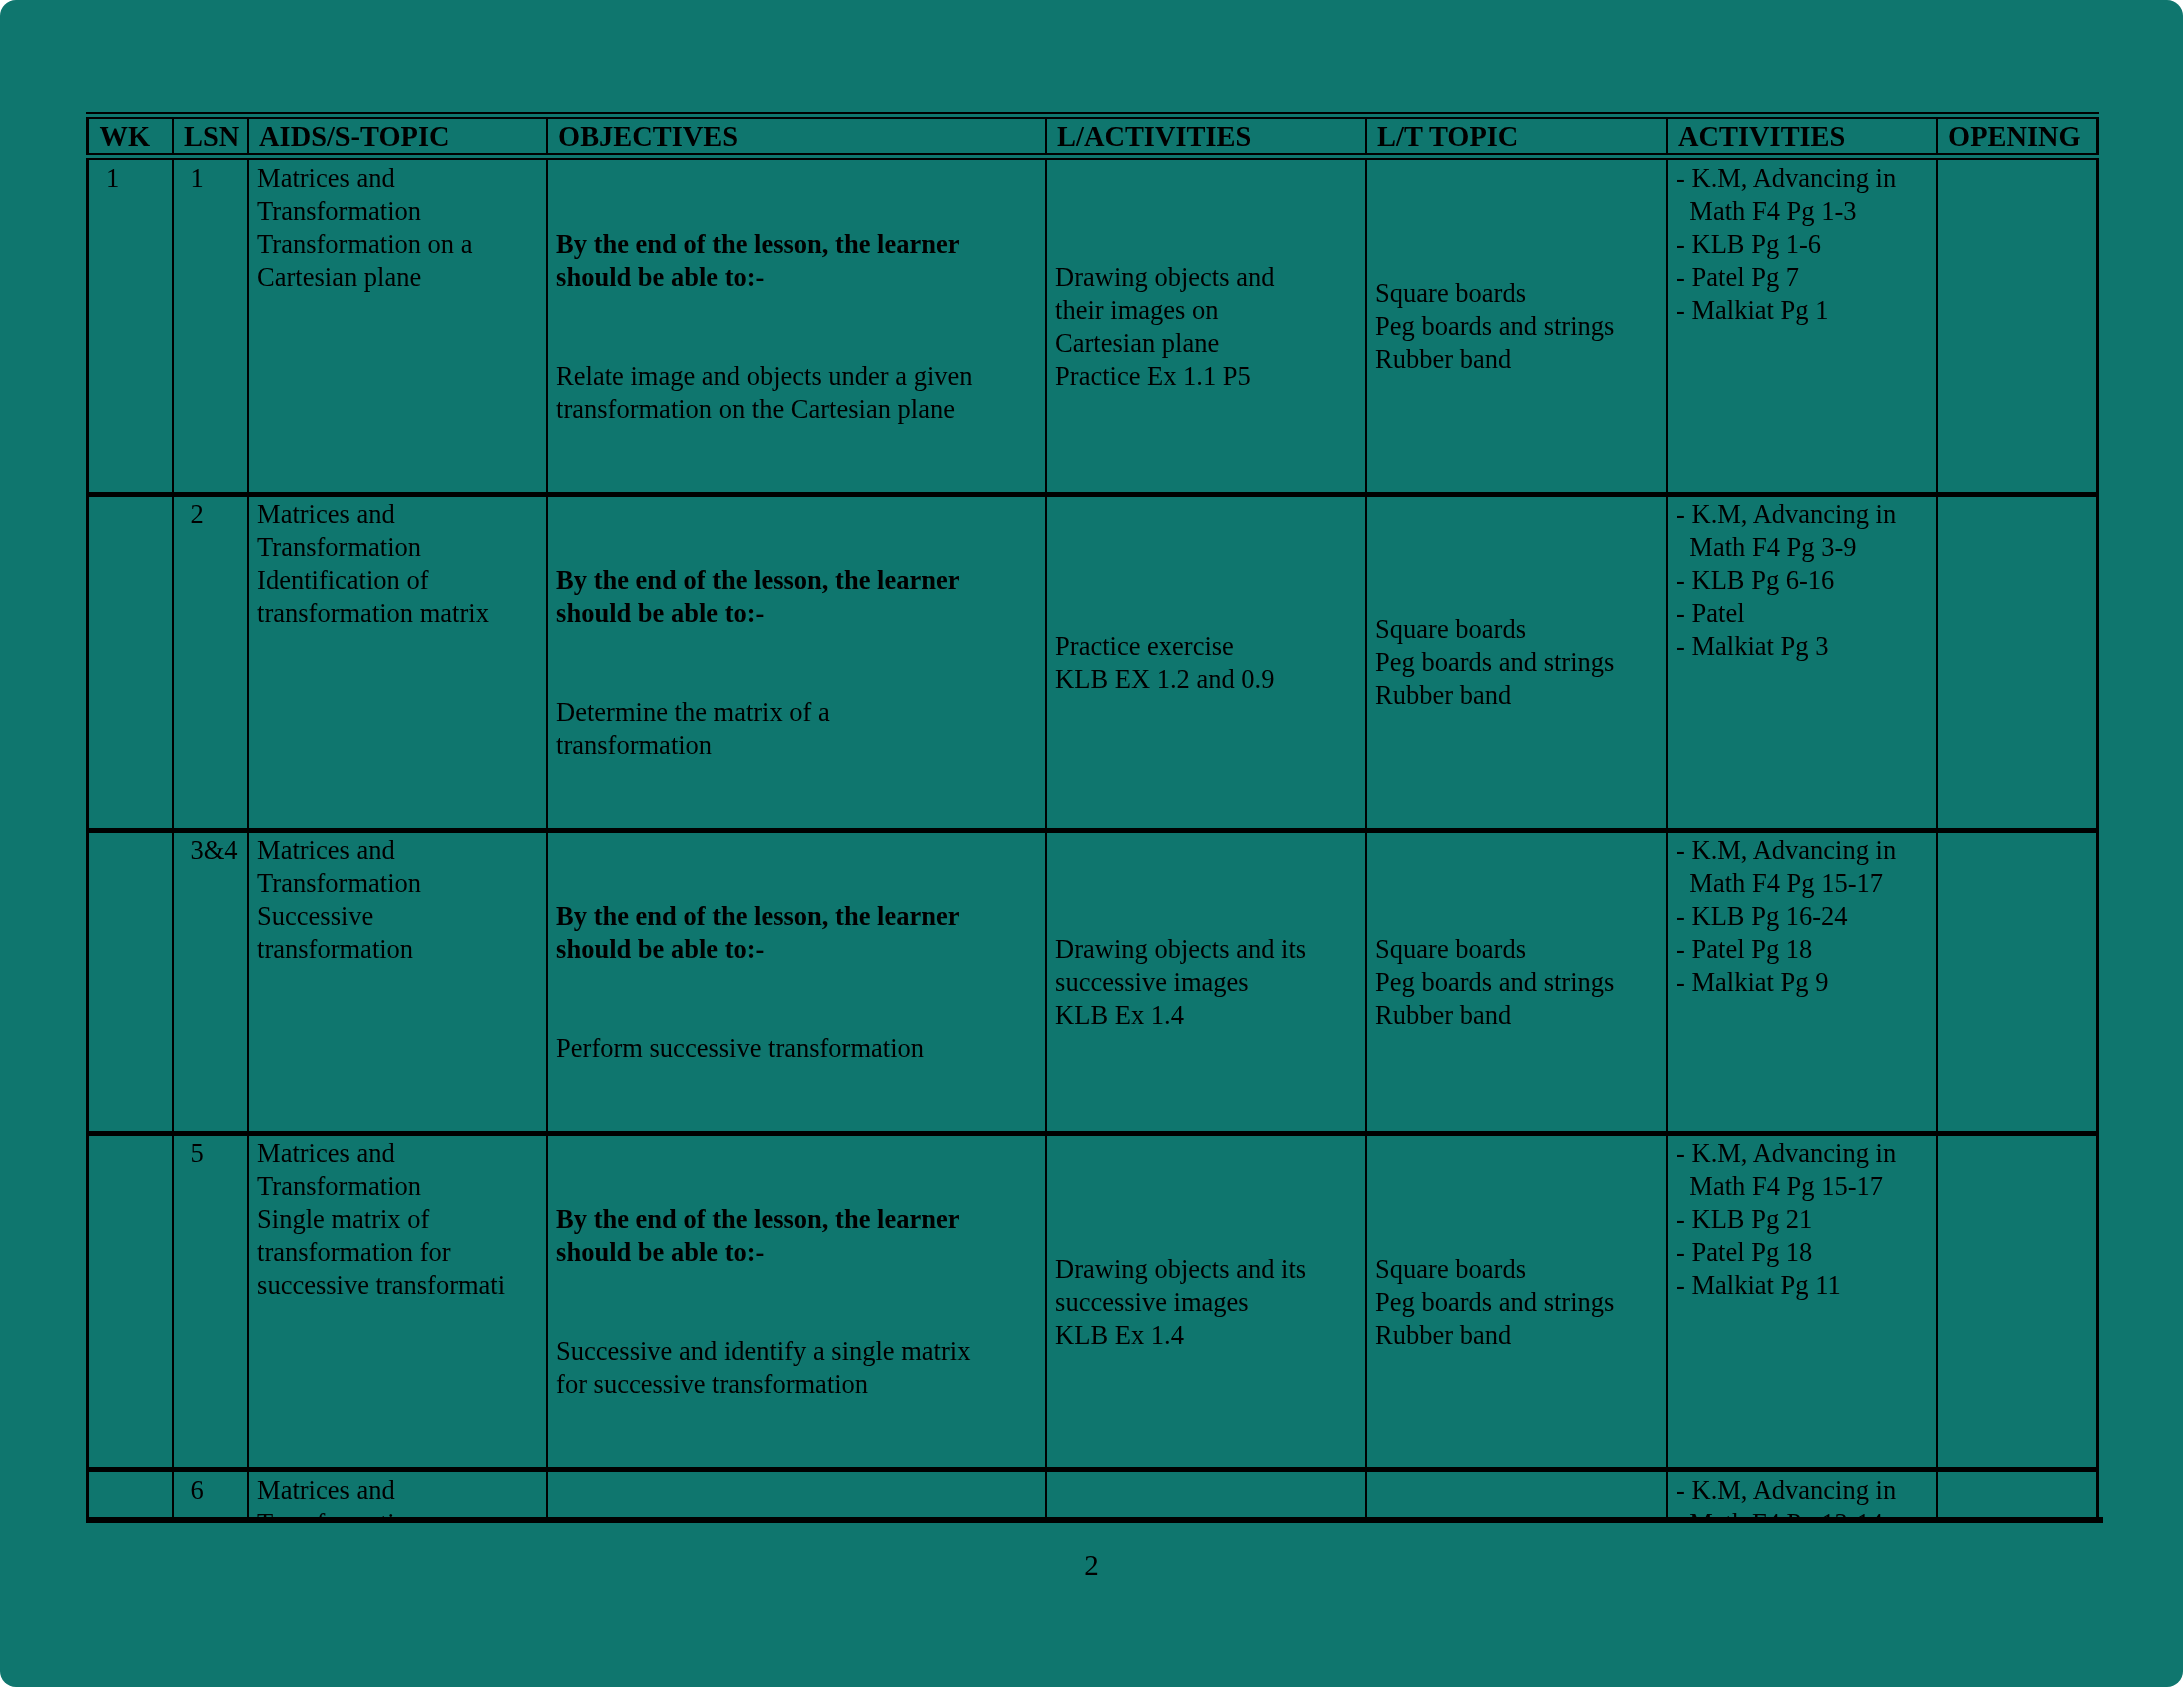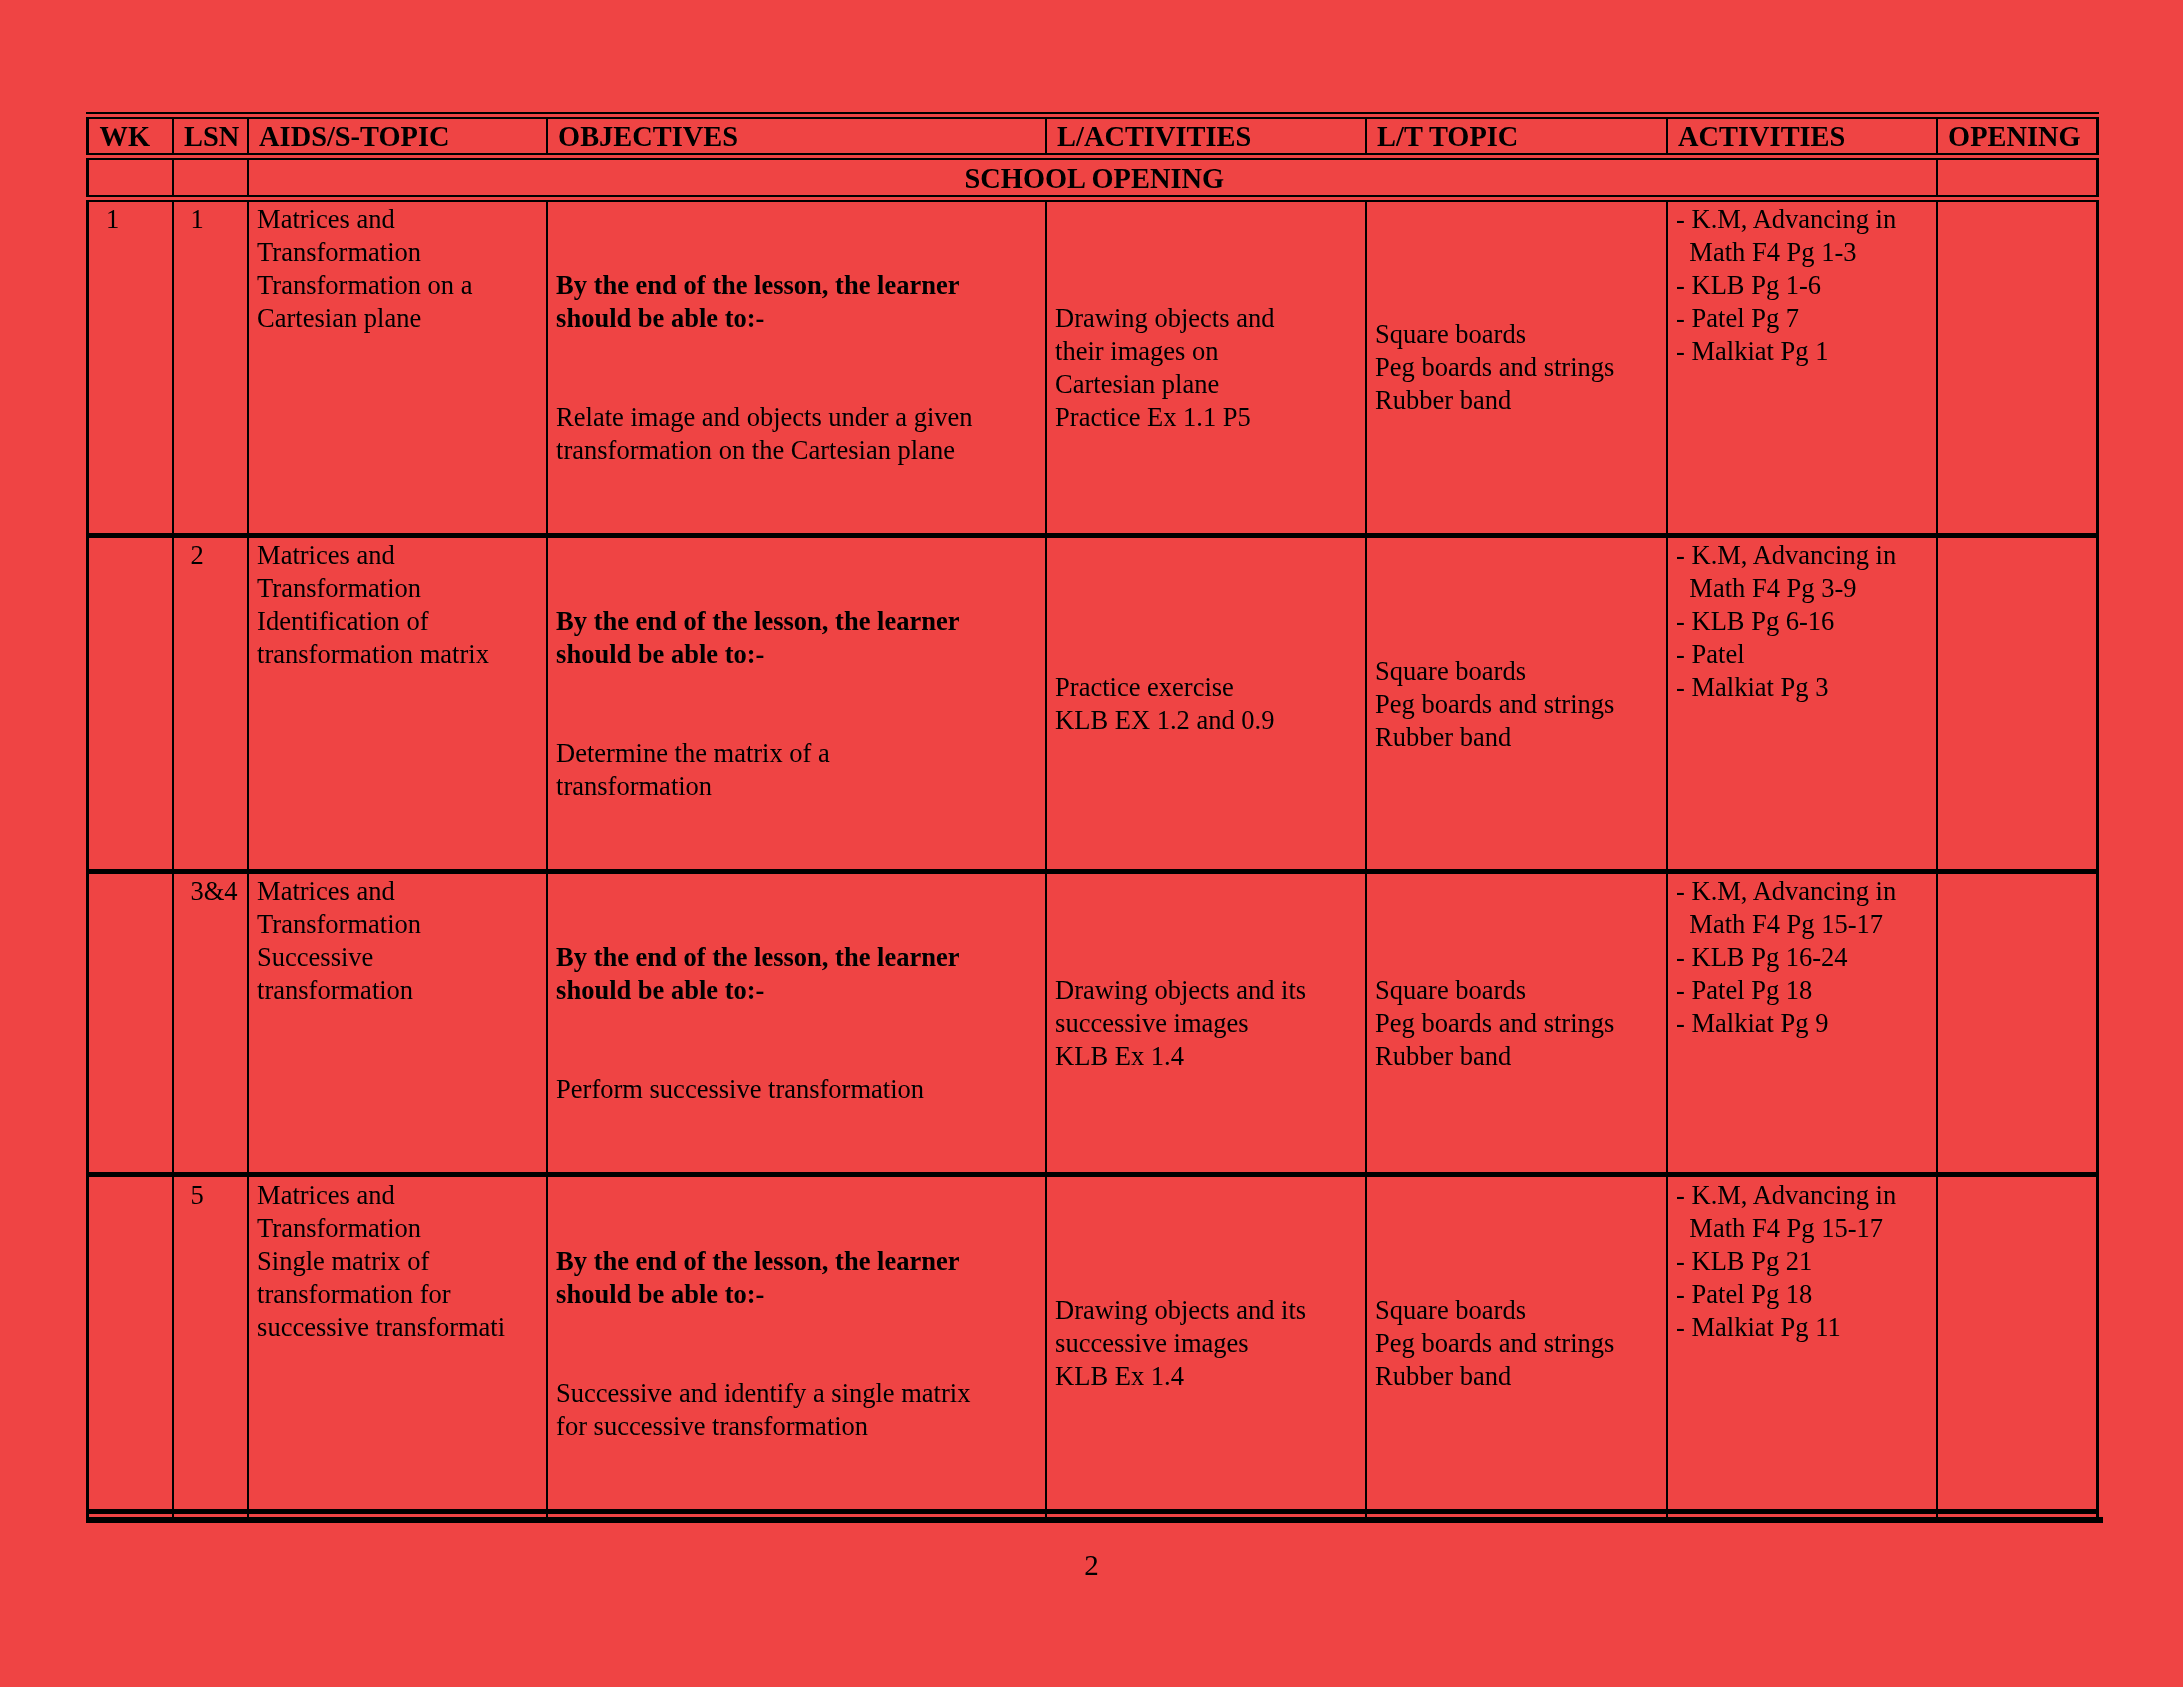--- a/index.html
+++ b/index.html
@@ -6,24 +6,25 @@
     margin: 0;
     padding: 0;
     width: 2183px;
     height: 1687px;
     background: #ffffff;
   }
   .page {
     position: relative;
     width: 2183px;
     height: 1687px;
-    background: #ef4444;
+    background: #0f766e;
     color: #000000;
     font-family: "Liberation Serif", "DejaVu Serif", serif;
     overflow: hidden;
+    border-radius: 16px;
   }
   .table-wrap {
     position: absolute;
     left: 86px;
     top: 112px;
     width: 2017px;
     height: 1411px;
     overflow: hidden;
     box-sizing: border-box;
     border-bottom: 6px solid #000;
@@ -104,26 +105,20 @@
         <tr class="header-row">
           <th>WK</th>
           <th>LSN</th>
           <th>AIDS/S-TOPIC</th>
           <th>OBJECTIVES</th>
           <th>L/ACTIVITIES</th>
           <th>L/T TOPIC</th>
           <th>ACTIVITIES</th>
           <th>OPENING</th>
         </tr>
-        <tr class="band-row">
-          <td></td>
-          <td></td>
-          <td class="band-cell" colspan="5">SCHOOL OPENING</td>
-          <td></td>
-        </tr>
       </thead>
       <tbody id="rows">
           <tr>
     <td class="c-wk">1</td>
     <td class="c-lsn">1</td>
     <td class="c-topic">Matrices and
 Transformation
 Transformation on a
 Cartesian plane</td>
     <td class="c-obj">

